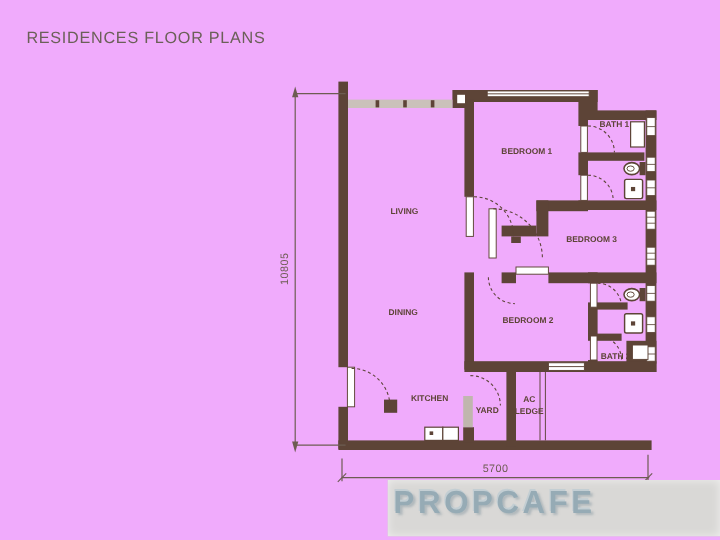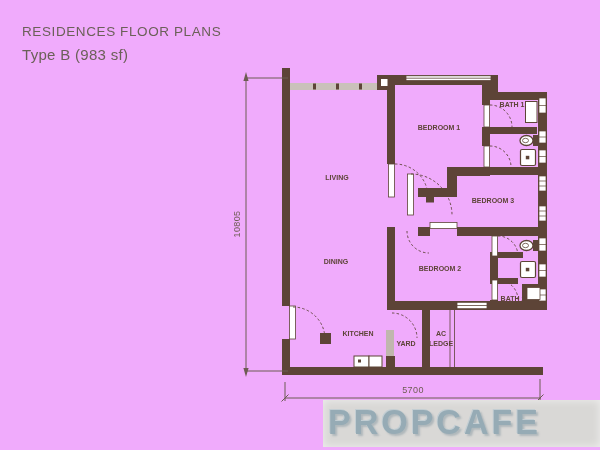--- a/index.html
+++ b/index.html
@@ -13,31 +13,30 @@
   .room-label{position:absolute;transform:translate(-50%,-50%);font-size:7px;font-weight:bold;
               color:#5d4437;letter-spacing:0;white-space:nowrap;}
   .room-label.wrap{white-space:normal;width:26px;text-align:center;line-height:1.45;}
   .dim-label{position:absolute;font-size:9px;color:#6d5c52;letter-spacing:.4px;}
   #dim-h{left:237px;top:224px;transform:translate(-50%,-50%) rotate(-90deg);}
   #dim-w{left:413px;top:390px;transform:translate(-50%,-50%);}
   #watermark{position:absolute;left:323px;top:400px;width:277px;height:47px;
              background:#d9d8d6;overflow:hidden;
              box-shadow:inset 0 0 8px rgba(255,255,255,.6);}
   #watermark span{display:block;margin-top:3px;margin-left:5px;
-      font-size:34px;font-weight:bold;letter-spacing:3px;color:#96abb5;
+      font-size:26px;font-weight:bold;letter-spacing:3px;color:#96abb5;
       text-shadow:-1px -1px 0 #c3ced3, 2px 2px 2px #70889466;
       transform:scaleY(1.02);}
 </style>
 </head>
 <body>
 
 <div id="page">
 
   <div class="title">RESIDENCES FLOOR PLANS</div>
-  <div class="subtitle">Type B (983 sf)</div>
 
   <svg width="600" height="450" viewBox="0 0 600 450">
 
     <g fill="#5d4437">
       <rect x="282" y="68" width="8" height="238"></rect>
       <rect x="282" y="339" width="8" height="35"></rect>
       <rect x="282" y="367" width="261" height="8"></rect>
       <rect x="377" y="75" width="14" height="15"></rect>
       <rect x="390" y="75" width="108" height="10"></rect>
       <rect x="490" y="75" width="8" height="25"></rect>

